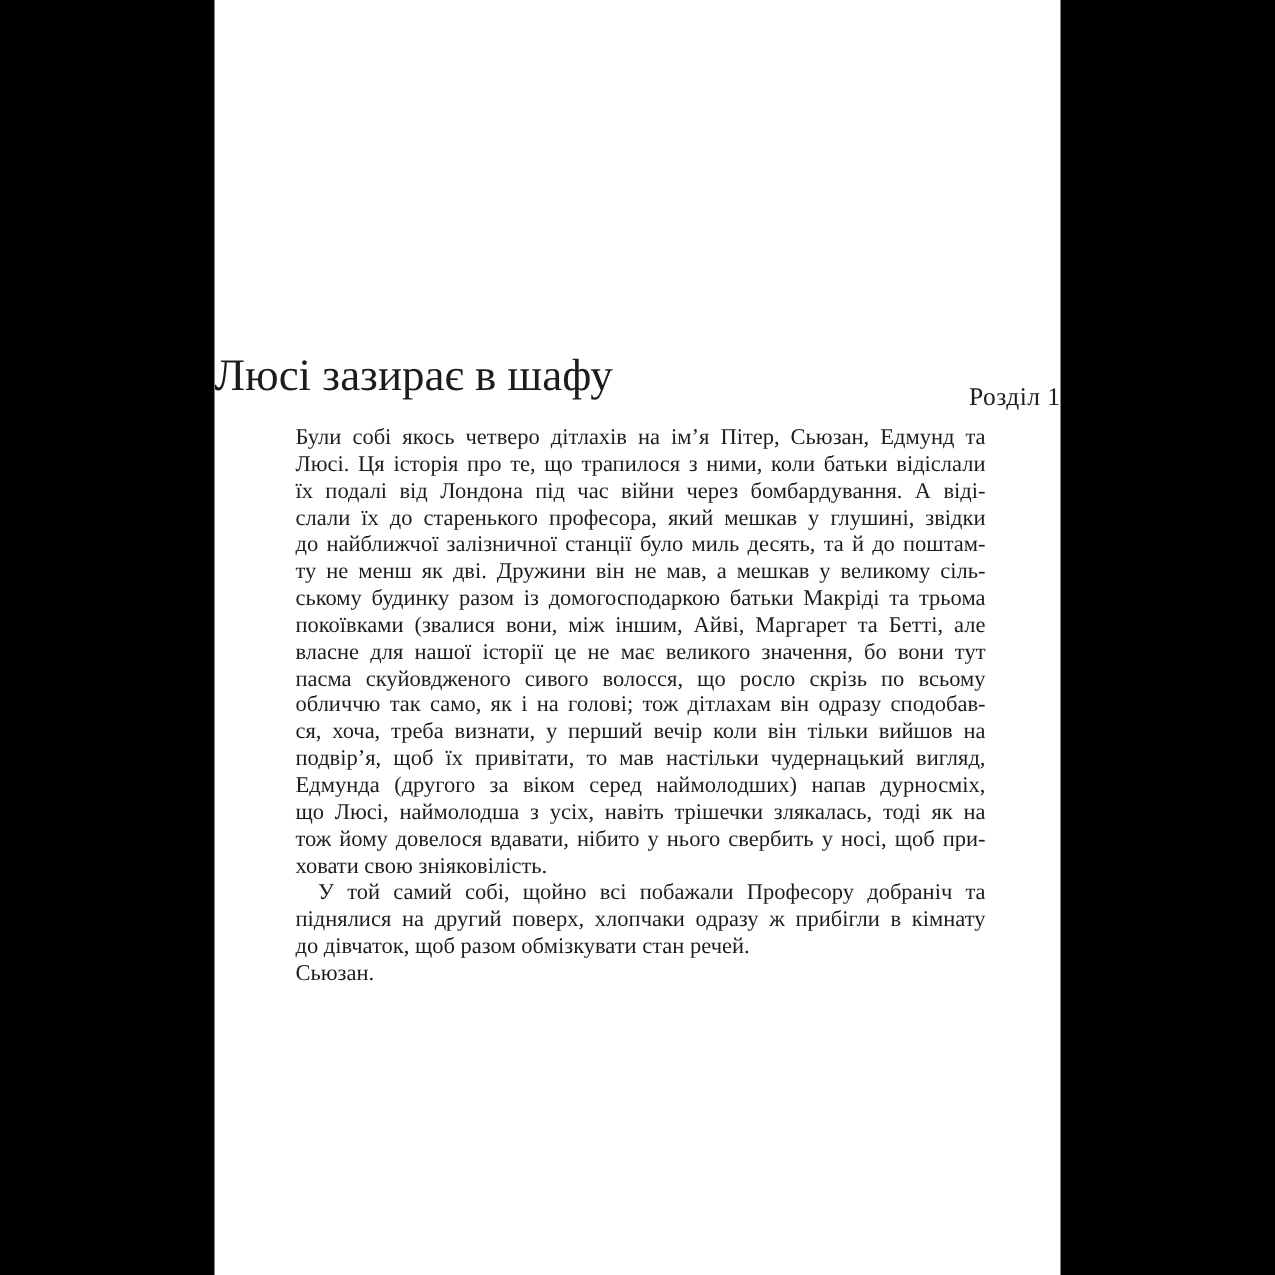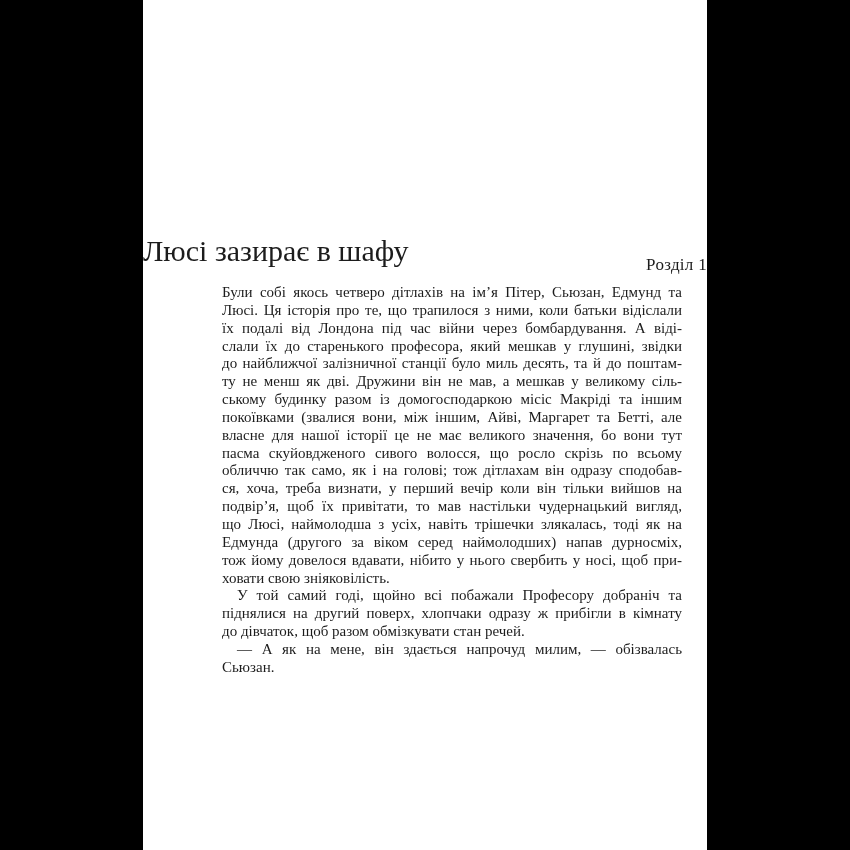--- a/index.html
+++ b/index.html
@@ -54,21 +54,20 @@
     font-size: 30px;
     line-height: 30px;
   }
   .text-block {
     position: absolute;
     top: 284px;
     left: 54px;
     width: 460px;
     font-size: 15px;
     line-height: 17.85px;
-    margin-left: 25px;
   }
   .paragraph { margin: 0; }
   .line {
     text-align: justify;
     text-align-last: justify;
     text-justify: inter-word;
     white-space: normal;
   }
   .line.para-end { text-align-last: left; }
   .line.indent { text-indent: 15px; }
@@ -83,36 +82,35 @@
     <div class="chapter-num">Розділ 1</div>
     <div class="chapter-title">Люсі зазирає в шафу</div>
     <div class="text-block">
         <div class="paragraph">
           <div class="line">Були собі якось четверо дітлахів на ім’я Пітер, Сьюзан, Едмунд та</div>
           <div class="line">Люсі. Ця історія про те, що трапилося з ними, коли батьки відіслали</div>
           <div class="line">їх подалі від Лондона під час війни через бомбардування. А віді-</div>
           <div class="line">слали їх до старенького професора, який мешкав у глушині, звідки</div>
           <div class="line">до найближчої залізничної станції було миль десять, та й до поштам-</div>
           <div class="line">ту не менш як дві. Дружини він не мав, а мешкав у великому сіль-</div>
-          <div class="line">ському будинку разом із домогосподаркою місіс Макріді та іншим</div>
+          <div class="line">ському будинку разом із домогосподаркою батьки Макріді та трьома</div>
           <div class="line">покоївками (звалися вони, між іншим, Айві, Маргарет та Бетті, але</div>
           <div class="line">власне для нашої історії це не має великого значення, бо вони тут</div>
           <div class="line">пасма скуйовдженого сивого волосся, що росло скрізь по всьому</div>
           <div class="line">обличчю так само, як і на голові; тож дітлахам він одразу сподобав-</div>
           <div class="line">ся, хоча, треба визнати, у перший вечір коли він тільки вийшов на</div>
           <div class="line">подвір’я, щоб їх привітати, то мав настільки чудернацький вигляд,</div>
+          <div class="line">Едмунда (другого за віком серед наймолодших) напав дурносміх,</div>
           <div class="line">що Люсі, наймолодша з усіх, навіть трішечки злякалась, тоді як на</div>
-          <div class="line">Едмунда (другого за віком серед наймолодших) напав дурносміх,</div>
           <div class="line">тож йому довелося вдавати, нібито у нього свербить у носі, щоб при-</div>
           <div class="line para-end">ховати свою зніяковілість.</div>
         </div>
         <div class="paragraph">
-          <div class="line indent">У той самий годі, щойно всі побажали Професору добраніч та</div>
+          <div class="line indent">У той самий собі, щойно всі побажали Професору добраніч та</div>
           <div class="line">піднялися на другий поверх, хлопчаки одразу ж прибігли в кімнату</div>
           <div class="line para-end">до дівчаток, щоб разом обмізкувати стан речей.</div>
         </div>
         <div class="paragraph">
-          <div class="line indent">— А як на мене, він здається напрочуд милим, — обізвалась</div>
           <div class="line para-end">Сьюзан.</div>
         </div>
       </div>
   </div>
 </div>
 
 </body></html>

